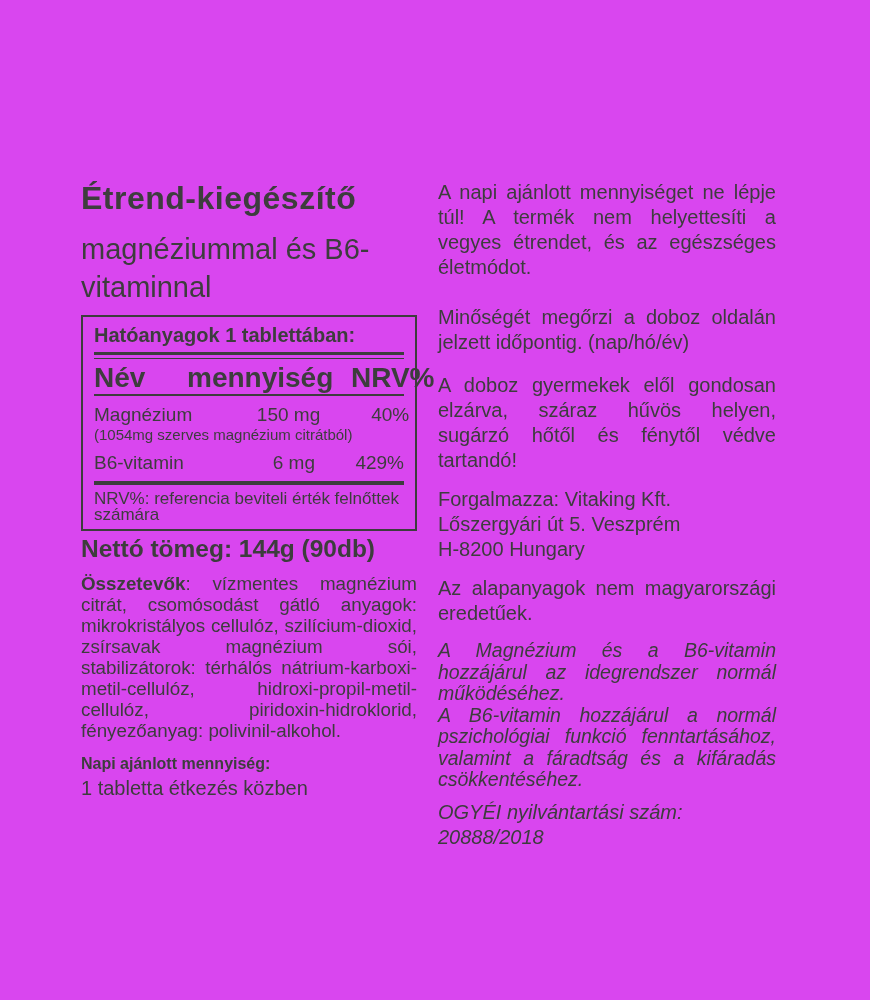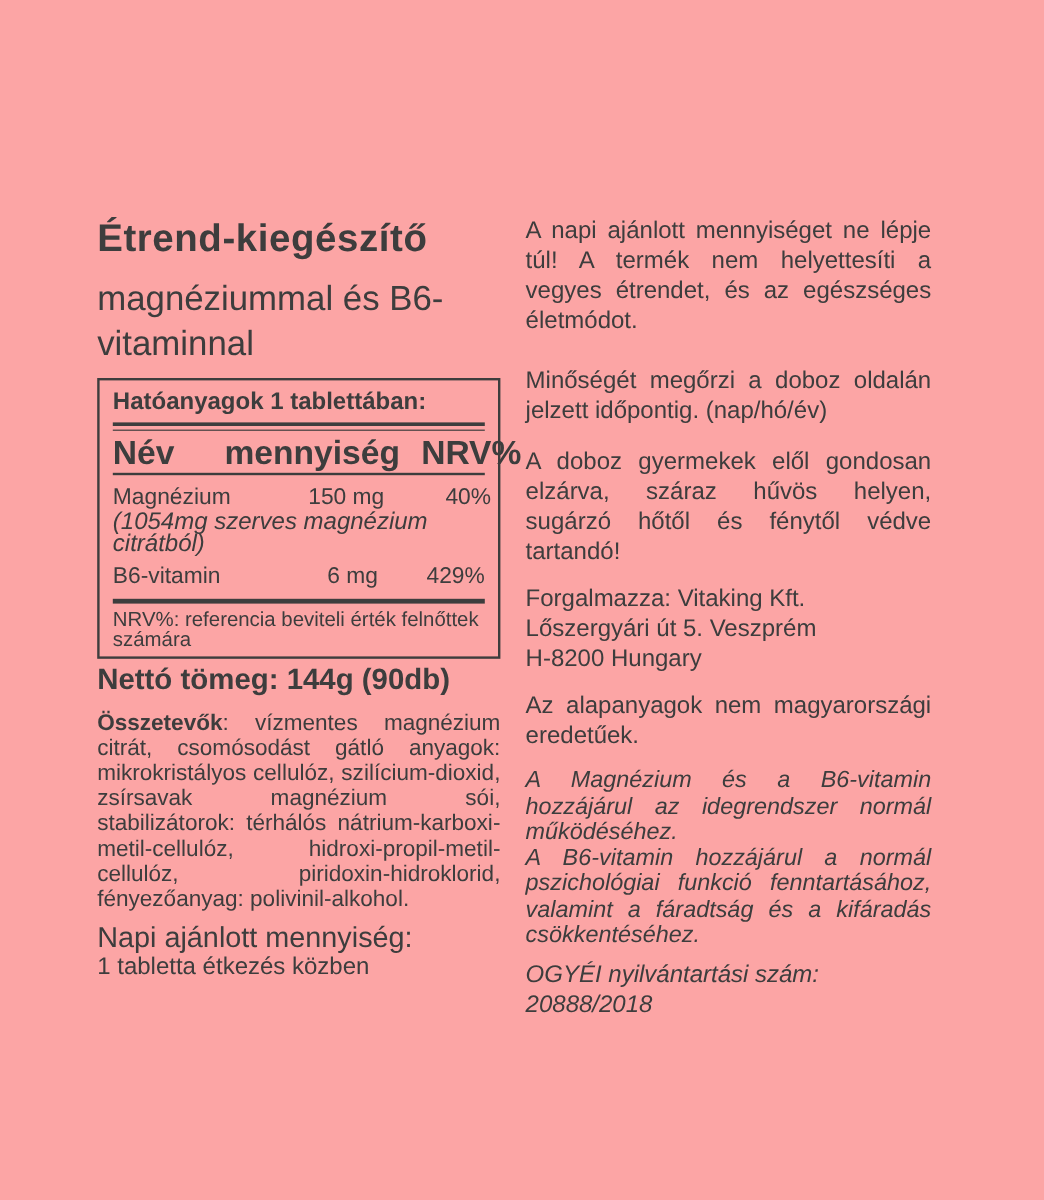--- a/index.html
+++ b/index.html
@@ -1,20 +1,20 @@
 <!DOCTYPE html>
 <html><head>
 <meta charset="utf-8">
 <style>
   html, body { margin: 0; padding: 0; background: #ffffff; }
   .page {
     position: relative;
     width: 870px;
     height: 1000px;
-    background: #fca5a5;
+    background: #d946ef;
     font-family: "Liberation Sans", "DejaVu Sans", sans-serif;
     color: #3d3d3d;
     overflow: hidden;
   }
   .col-left {
     position: absolute;
     left: 81px;
     top: 180px;
     width: 336px;
   }
@@ -74,24 +74,23 @@
     font-size: 28px;
     font-weight: 700;
     line-height: 22px;
   }
   .nutri-row {
     margin-top: 8px;
     font-size: 19px;
     line-height: 21px;
   }
   .nutri-note {
-    font-size: 20px;
+    font-size: 15px;
     line-height: 18px;
     margin-top: 1px;
-    font-style: italic;
   }
   .nutri-footnote {
     margin-top: 6px;
     font-size: 17px;
     line-height: 16px;
   }
   
   .net-weight {
     margin-top: 4px;
     font-size: 24.5px;
@@ -100,22 +99,22 @@
   }
   .ingredients {
     margin-top: 10px;
     font-size: 18.8px;
     line-height: 21px;
     text-align: justify;
   }
   .ingredients .lead { font-weight: 700; margin-top: 45px; }
   .daily-heading {
     margin-top: 11px;
-    font-size: 24px;
-    font-weight: 400;
+    font-size: 16px;
+    font-weight: 700;
     line-height: 24px;
   }
   .daily-text {
     font-size: 20px;
     line-height: 24px;
   }
   
   .col-right p {
     margin: 0;
     font-size: 20px;

